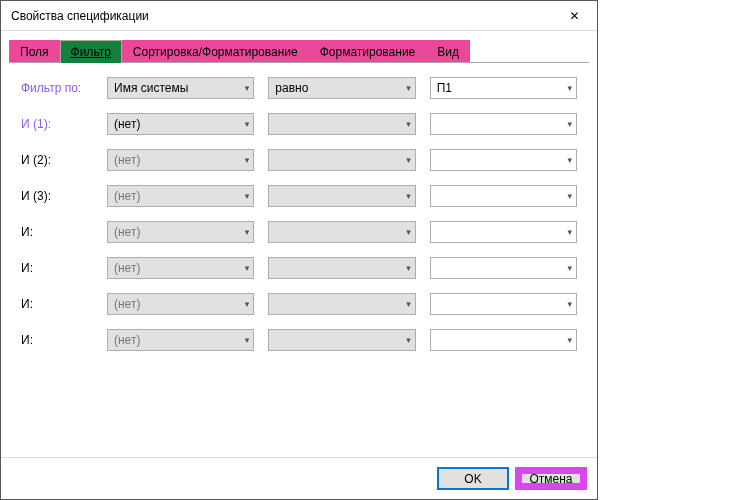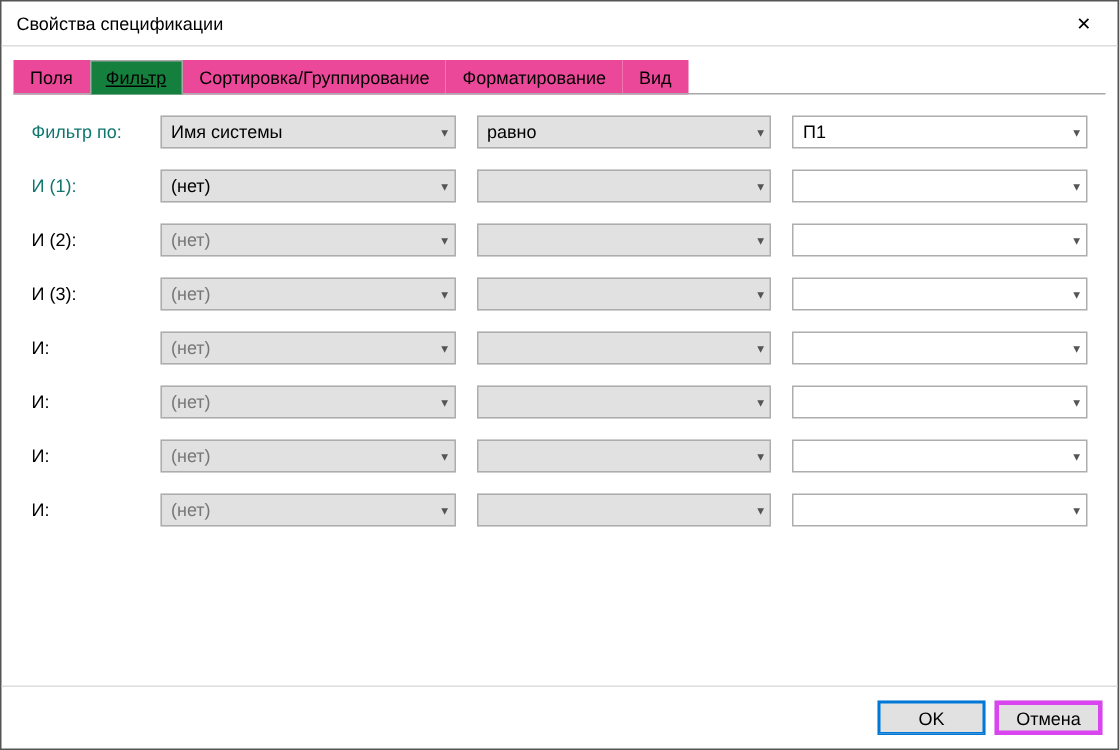--- a/index.html
+++ b/index.html
@@ -1,52 +1,52 @@
 <!DOCTYPE html>
 <html><head>
 <meta charset="utf-8">
 <style>
   * { box-sizing: border-box; font-family: 'Segoe UI', Tahoma, sans-serif; font-size: 12px; }
   body { margin: 0; background: #fff; }
-  .window { width: 746px; height: 500px; border: 1px solid #555; background: #fff; display: flex; flex-direction: column; }
+  .window { width: 598px; height: 500px; border: 1px solid #555; background: #fff; display: flex; flex-direction: column; }
   .titlebar { height: 30px; display: flex; align-items: center; padding: 0 0 0 10px; border-bottom: 1px solid #ddd; }
   .titlebar-text { flex: 1; color: #000; }
   .close-btn { width: 45px; height: 30px; display: flex; align-items: center; justify-content: center; font-size: 14px; cursor: default; }
   .tabs { display: flex; padding: 8px 8px 0 8px; }
   .tab { padding: 4px 10px; border: 1px solid transparent; border-bottom: none; cursor: default; color: #000; position: relative; top: 1px; background: #ec4899; }
   .tab.active { border-color: #a8a8a8; background: #15803d; z-index: 2; text-decoration: underline; }
   .tab-border { height: 1px; background: #a8a8a8; margin: 0 8px; position: relative; top: 0; }
   .content { flex: 1; padding: 14px 20px 10px 20px; overflow: auto; }
   .row { display: flex; align-items: center; margin-bottom: 14px; gap: 14px; }
-  .label { width: 72px; color: #0f766e; }
+  .label { width: 72px; color: #8b5cf6; }
   .label.disabled { color: #000000; }
   .combo { height: 22px; border: 1px solid #adadad; background: #e1e1e1; display: flex; align-items: center; padding: 0 4px 0 6px; position: relative; flex: 1; color: #000; gap: 10px; }
   .combo.white { background: #fff; }
   .combo.disabled { color: #777; }
   .combo .arrow { margin-left: auto; font-size: 9px; color: #555; }
   .combo.white .arrow, .combo .arrow { color: #555; }
   .footer { height: 42px; border-top: 1px solid #ddd; display: flex; align-items: center; justify-content: flex-end; padding: 18px 10px; gap: 6px; }
-  .btn { width: 72px; height: 23px; border: 3px solid #d946ef; background: #e1e1e1; display: flex; align-items: center; justify-content: center; cursor: default; }
+  .btn { width: 72px; height: 23px; border: 7px solid #d946ef; background: #e1e1e1; display: flex; align-items: center; justify-content: center; cursor: default; }
   .btn.default { border: 1px solid #0078d7; box-shadow: inset 0 0 0 1px #0078d7; }
 </style>
 </head>
 <body>
 
 <div class="window">
   <div class="titlebar">
     <span class="titlebar-text">Свойства спецификации</span>
     <div class="close-btn">
       <span>✕</span>
     </div>
   </div>
 
   <div class="tabs">
     <div class="tab">Поля</div>
     <div class="tab active">Фильтр</div>
-    <div class="tab">Сортировка/Группирование</div>
+    <div class="tab">Сортировка/Форматирование</div>
     <div class="tab">Форматирование</div>
     <div class="tab">Вид</div>
   </div>
   <div class="tab-border"></div>
 
   <div class="content">
 
     <div class="row">
       <div class="label">Фильтр по:</div>
       <div class="combo">

